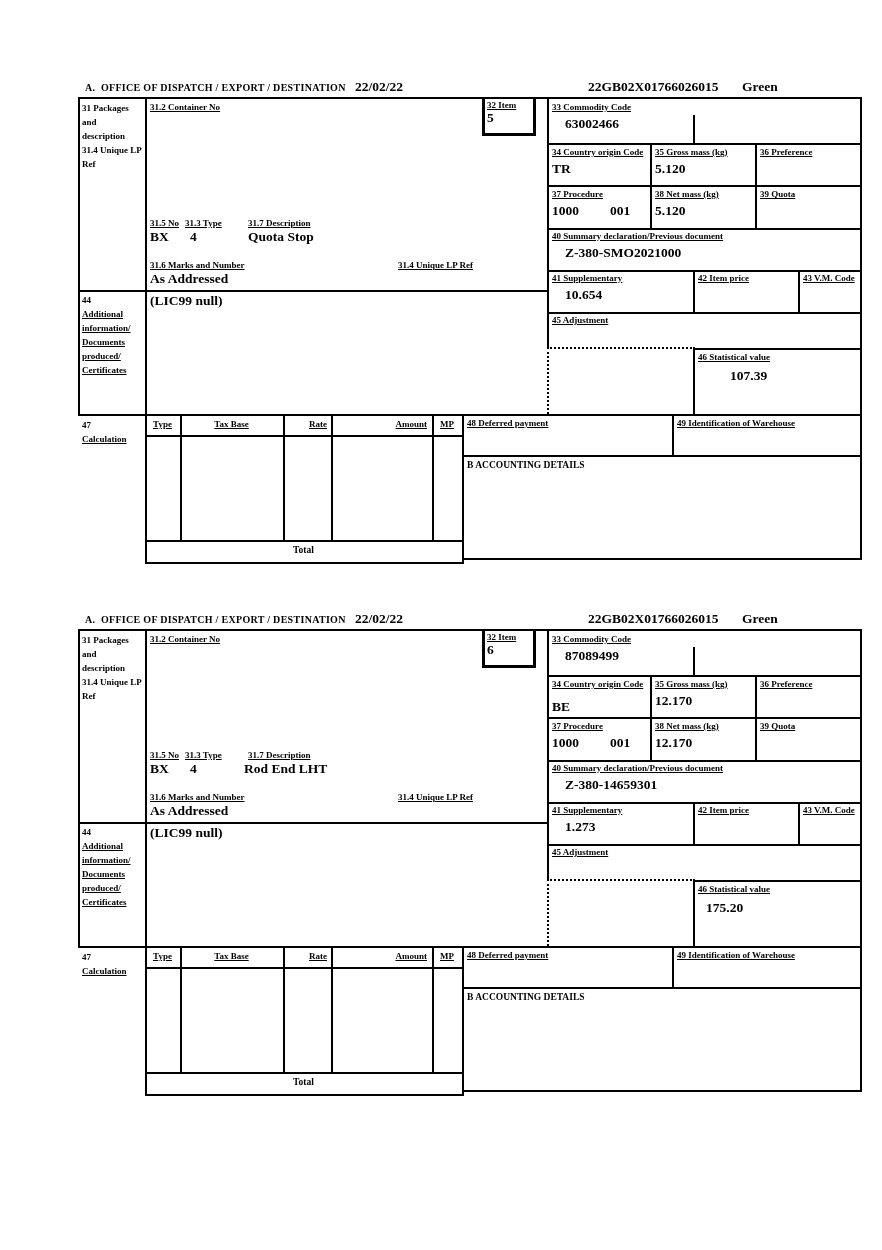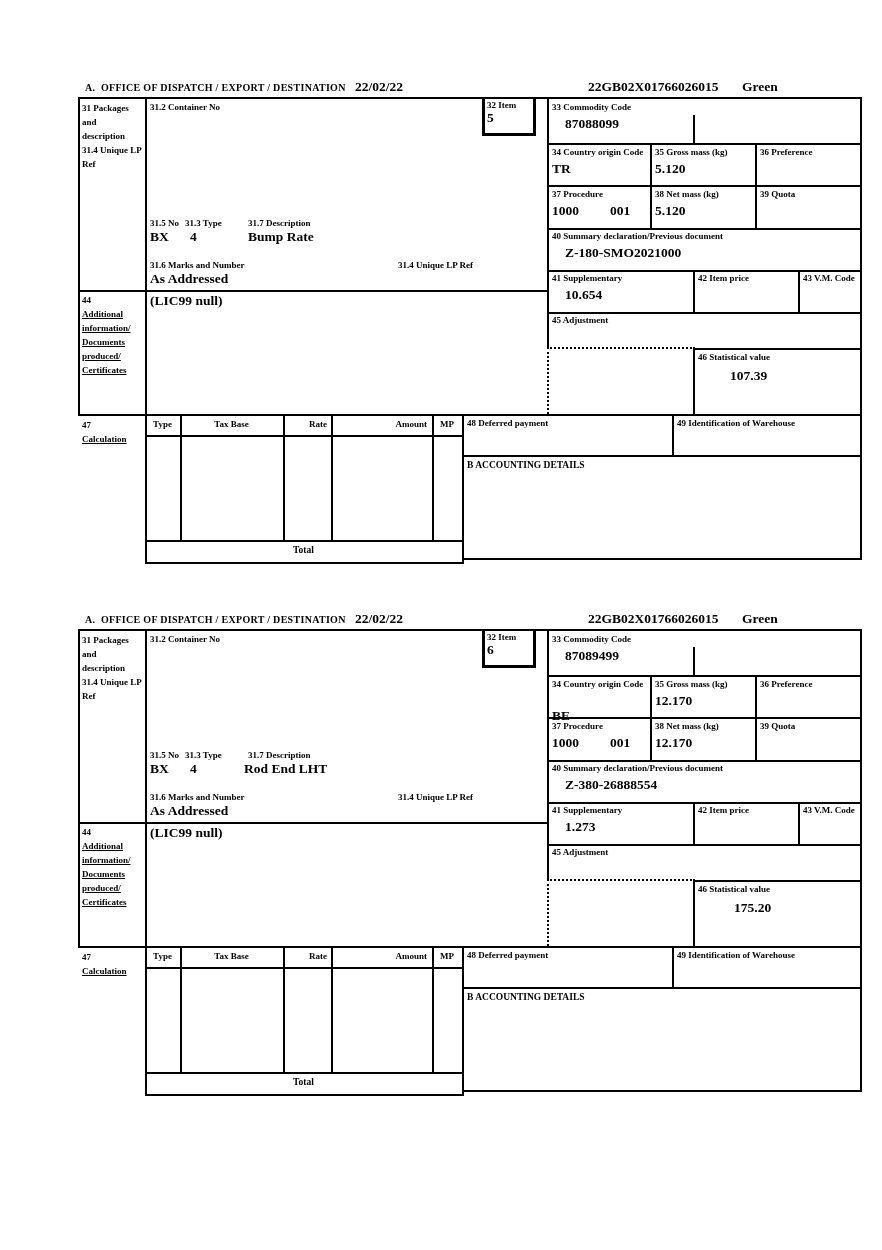--- a/index.html
+++ b/index.html
@@ -11,21 +11,21 @@
   .vl{width:2px;background:#000;}
   .hl{height:2px;background:#000;}
   .vd{width:0;border-left:2px dotted #000;background:none;}
   .hd{height:0;border-top:2px dotted #000;background:none;}
   .thick{width:3px;}
   .thickh{height:3px;}
   
   .t{position:absolute;white-space:nowrap;}
   .hdrA{font-size:10px;font-weight:bold;letter-spacing:.3px;}
   .big{font-size:13.5px;font-weight:bold;}
-  .lbl{font-size:9px;font-weight:bold;}
+  .lbl{font-size:9px;font-weight:bold;text-decoration:underline;}
   .colblk{font-size:9px;font-weight:bold;line-height:14px;white-space:normal;width:62px;}
   .ul{text-decoration:underline;}
   .ctr{text-align:center;}
   .rgt{text-align:right;}
   .acc{font-size:9.5px;font-weight:bold;}
 </style>
 </head>
 <body>
 
 <div id="page">
@@ -81,47 +81,47 @@
       <span>and</span><br>
       <span>description</span><br>
       <span>31.4 Unique LP Ref</span>
     </div>
     <div class="t lbl" style="left:72px;top:24px">31.2 Container No</div>
 
     <div class="t lbl" style="left:409px;top:22px">32 Item</div>
     <div class="t big" style="left:409px;top:32px">5</div>
 
     <div class="t lbl" style="left:474px;top:24px">33 Commodity Code</div>
-    <div class="t big" style="left:487px;top:38px">87088099</div>
+    <div class="t big" style="left:487px;top:38px">63002466</div>
 
     <div class="t lbl" style="left:474px;top:69px">34 Country origin Code</div>
     <div class="t big" style="left:474px;top:83px">TR</div>
     <div class="t lbl" style="left:577px;top:69px">35 Gross mass (kg)</div>
     <div class="t big" style="left:577px;top:83px">5.120</div>
     <div class="t lbl" style="left:682px;top:69px">36 Preference</div>
 
     <div class="t lbl" style="left:474px;top:111px">37 Procedure</div>
     <div class="t big" style="left:474px;top:125px">1000</div>
     <div class="t big" style="left:532px;top:125px">001</div>
     <div class="t lbl" style="left:577px;top:111px">38 Net mass (kg)</div>
     <div class="t big" style="left:577px;top:125px">5.120</div>
     <div class="t lbl" style="left:682px;top:111px">39 Quota</div>
 
     <div class="t lbl" style="left:72px;top:140px">31.5 No</div>
     <div class="t lbl" style="left:107px;top:140px">31.3 Type</div>
     <div class="t lbl" style="left:170px;top:140px">31.7 Description</div>
     <div class="t big" style="left:72px;top:151px">BX</div>
     <div class="t big" style="left:112px;top:151px">4</div>
-    <div class="t big" style="left:170px;top:151px">Bump Rate</div>
+    <div class="t big" style="left:170px;top:151px">Quota Stop</div>
     <div class="t lbl" style="left:72px;top:182px">31.6 Marks and Number</div>
     <div class="t lbl" style="left:320px;top:182px">31.4 Unique LP Ref</div>
     <div class="t big" style="left:72px;top:193px">As Addressed</div>
 
     <div class="t lbl" style="left:474px;top:153px">40 Summary declaration/Previous document</div>
-    <div class="t big" style="left:487px;top:167px">Z-180-SMO2021000</div>
+    <div class="t big" style="left:487px;top:167px">Z-380-SMO2021000</div>
     <div class="t lbl" style="left:474px;top:195px">41 Supplementary</div>
     <div class="t big" style="left:487px;top:209px">10.654</div>
     <div class="t lbl" style="left:620px;top:195px">42 Item price</div>
     <div class="t lbl" style="left:725px;top:195px">43 V.M. Code</div>
 
     <div class="t colblk" style="left:4px;top:215px">
       <span>44</span><br>
       <span class="ul">Additional</span><br>
       <span class="ul">information/</span><br>
       <span class="ul">Documents</span><br>
@@ -203,21 +203,21 @@
     </div>
     <div class="t lbl" style="left:72px;top:24px">31.2 Container No</div>
 
     <div class="t lbl" style="left:409px;top:22px">32 Item</div>
     <div class="t big" style="left:409px;top:32px">6</div>
 
     <div class="t lbl" style="left:474px;top:24px">33 Commodity Code</div>
     <div class="t big" style="left:487px;top:38px">87089499</div>
 
     <div class="t lbl" style="left:474px;top:69px">34 Country origin Code</div>
-    <div class="t big" style="left:474px;top:98px">BE</div>
+    <div class="t big" style="left:474px;top:89px">BE</div>
     <div class="t lbl" style="left:577px;top:69px">35 Gross mass (kg)</div>
     <div class="t big" style="left:577px;top:83px">12.170</div>
     <div class="t lbl" style="left:682px;top:69px">36 Preference</div>
 
     <div class="t lbl" style="left:474px;top:111px">37 Procedure</div>
     <div class="t big" style="left:474px;top:125px">1000</div>
     <div class="t big" style="left:532px;top:125px">001</div>
     <div class="t lbl" style="left:577px;top:111px">38 Net mass (kg)</div>
     <div class="t big" style="left:577px;top:125px">12.170</div>
     <div class="t lbl" style="left:682px;top:111px">39 Quota</div>
@@ -226,39 +226,39 @@
     <div class="t lbl" style="left:107px;top:140px">31.3 Type</div>
     <div class="t lbl" style="left:170px;top:140px">31.7 Description</div>
     <div class="t big" style="left:72px;top:151px">BX</div>
     <div class="t big" style="left:112px;top:151px">4</div>
     <div class="t big" style="left:166px;top:151px">Rod End LHT</div>
     <div class="t lbl" style="left:72px;top:182px">31.6 Marks and Number</div>
     <div class="t lbl" style="left:320px;top:182px">31.4 Unique LP Ref</div>
     <div class="t big" style="left:72px;top:193px">As Addressed</div>
 
     <div class="t lbl" style="left:474px;top:153px">40 Summary declaration/Previous document</div>
-    <div class="t big" style="left:487px;top:167px">Z-380-26888554</div>
+    <div class="t big" style="left:487px;top:167px">Z-380-14659301</div>
     <div class="t lbl" style="left:474px;top:195px">41 Supplementary</div>
     <div class="t big" style="left:487px;top:209px">1.273</div>
     <div class="t lbl" style="left:620px;top:195px">42 Item price</div>
     <div class="t lbl" style="left:725px;top:195px">43 V.M. Code</div>
 
     <div class="t colblk" style="left:4px;top:215px">
       <span>44</span><br>
       <span class="ul">Additional</span><br>
       <span class="ul">information/</span><br>
       <span class="ul">Documents</span><br>
       <span class="ul">produced/</span><br>
       <span class="ul">Certificates</span>
     </div>
     <div class="t big" style="left:72px;top:215px">(LIC99 null)</div>
 
     <div class="t lbl" style="left:474px;top:237px">45 Adjustment</div>
     <div class="t lbl" style="left:620px;top:274px">46 Statistical value</div>
-    <div class="t big" style="left:656px;top:290px">175.20</div>
+    <div class="t big" style="left:628px;top:290px">175.20</div>
 
     <div class="t colblk" style="left:4px;top:340px">
       <span>47</span><br>
       <span class="ul">Calculation</span>
     </div>
     <div class="t lbl ctr" style="left:67px;top:341px;width:35px">Type</div>
     <div class="t lbl ctr" style="left:102px;top:341px;width:103px">Tax Base</div>
     <div class="t lbl rgt" style="left:205px;top:341px;width:44px">Rate</div>
     <div class="t lbl rgt" style="left:253px;top:341px;width:96px">Amount</div>
     <div class="t lbl ctr" style="left:354px;top:341px;width:30px">MP</div>

